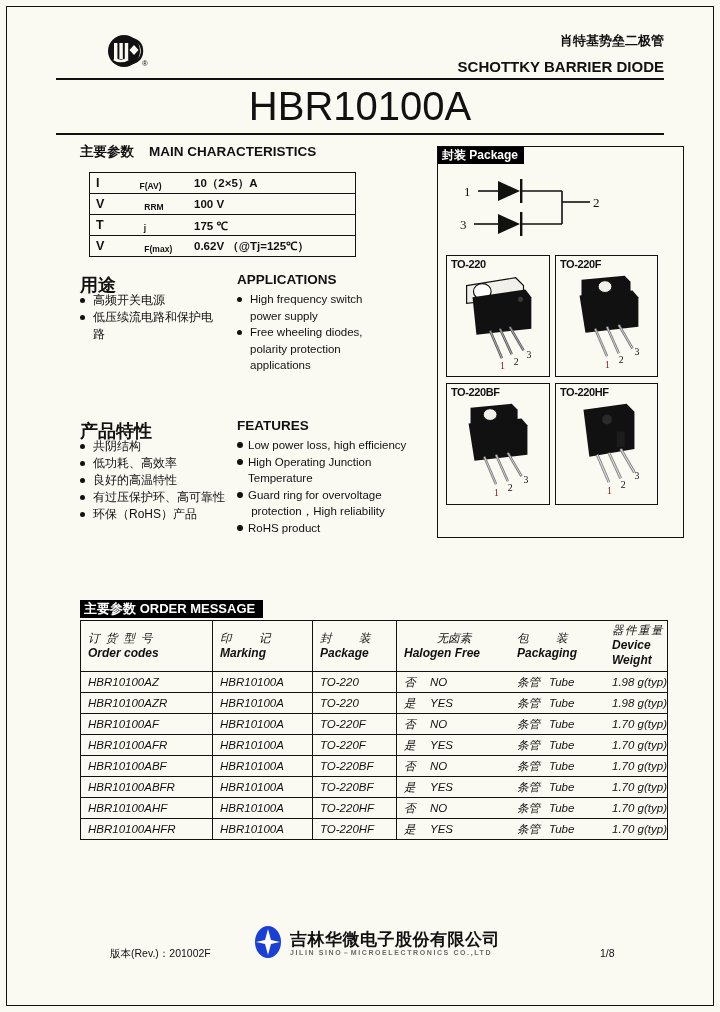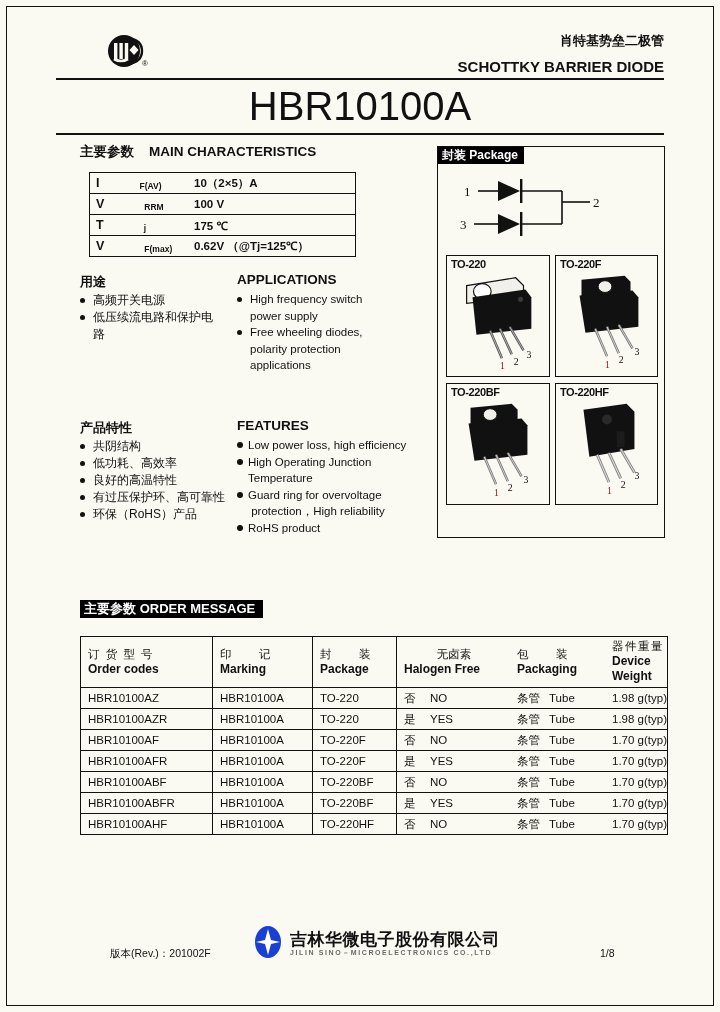--- a/index.html
+++ b/index.html
@@ -119,21 +119,21 @@
   #main-table tr:first-child td { border-top: 1.4px solid #111; }
   #main-table .c-sym { width: 92px; border-left: 1.4px solid #111; }
   #main-table .c-val { border-right: 1.4px solid #111; }
   .sym-main { font-size: 12.5px; font-weight: bold; }
   .sym-sub  { font-size: 8.5px; font-weight: bold; vertical-align: baseline;
               position: relative; top: 2px; margin-left: 40px; }
 
   
   .blk-head-cn {
     position: absolute;
-    font-size: 13px;
+    font-size: 18px;
     font-weight: bold;
     color: #111;
     white-space: nowrap;
   }
   .blk-head-en {
     position: absolute;
     font-size: 13.5px;
     font-weight: bold;
     color: #111;
     white-space: nowrap;
@@ -174,21 +174,21 @@
   #feat-cn-list { left: 80px;  top: 438px; width: 165px; }
   #feat-en-list { left: 237px; top: 437px; width: 210px; }
   #feat-en-list li { padding-left: 11px; font-size: 11.5px; }
   #feat-en-list li .bullet { width: 6px; height: 6px; top: 5px; }
 
   
   #pkg-panel {
     position: absolute;
     left: 437px;
     top: 146px;
-    width: 228px;
+    width: 247px;
     height: 392px;
     border: 1.3px solid #111;
     box-sizing: border-box;
     background: #faf9f2;
   }
   #pkg-banner {
     position: absolute;
     left: 0px;
     top: 0px;
     height: 17px;
@@ -241,24 +241,25 @@
     color: #fff;
     font-size: 13px;
     font-weight: bold;
     line-height: 18px;
     padding: 0 8px 0 4px;
     white-space: nowrap;
   }
   #order-table {
     position: absolute;
     left: 80px;
-    top: 636px;
+    top: 620px;
     width: 588px;
     border-collapse: collapse;
     color: #111;
+    font-style: italic;
   }
   #order-table th, #order-table td {
     border: 1.2px solid #111;
     padding: 0;
     text-align: left;
     vertical-align: middle;
   }
   #order-table thead th {
     height: 38px;
     padding: 2px 0 3px 7px;
@@ -627,20 +628,28 @@
           <td class="col-wt">1.70 g(typ)</td>
         </tr>
         <tr>
           <td class="col-code">HBR10100AHF</td>
           <td class="col-mark">HBR10100A</td>
           <td class="col-pkg">TO-220HF</td>
           <td class="col-hal"><span class="cell-cn">否</span><span class="cell-en">NO</span></td>
           <td class="col-pack"><span class="cell-cn">条管</span><span class="cell-en">Tube</span></td>
           <td class="col-wt">1.70 g(typ)</td>
         </tr>
+        <tr>
+          <td class="col-code">HBR10100AHFR</td>
+          <td class="col-mark">HBR10100A</td>
+          <td class="col-pkg">TO-220HF</td>
+          <td class="col-hal"><span class="cell-cn">是</span><span class="cell-en">YES</span></td>
+          <td class="col-pack"><span class="cell-cn">条管</span><span class="cell-en">Tube</span></td>
+          <td class="col-wt">1.70 g(typ)</td>
+        </tr>
       </tbody>
   </table>
 
   <div id="footer-rev">版本(Rev.)：201002F</div>
 
   <svg id="footer-logo" viewBox="0 0 28 34">
     <ellipse cx="14" cy="17" rx="13" ry="16" fill="#1a3fd4"></ellipse>
     <path d="M14 4 L17 15 L26 17 L17 19 L14 30 L11 19 L2 17 L11 15 Z" fill="#ffffff"></path>
   </svg>
   <div id="footer-co-cn">吉林华微电子股份有限公司</div>

